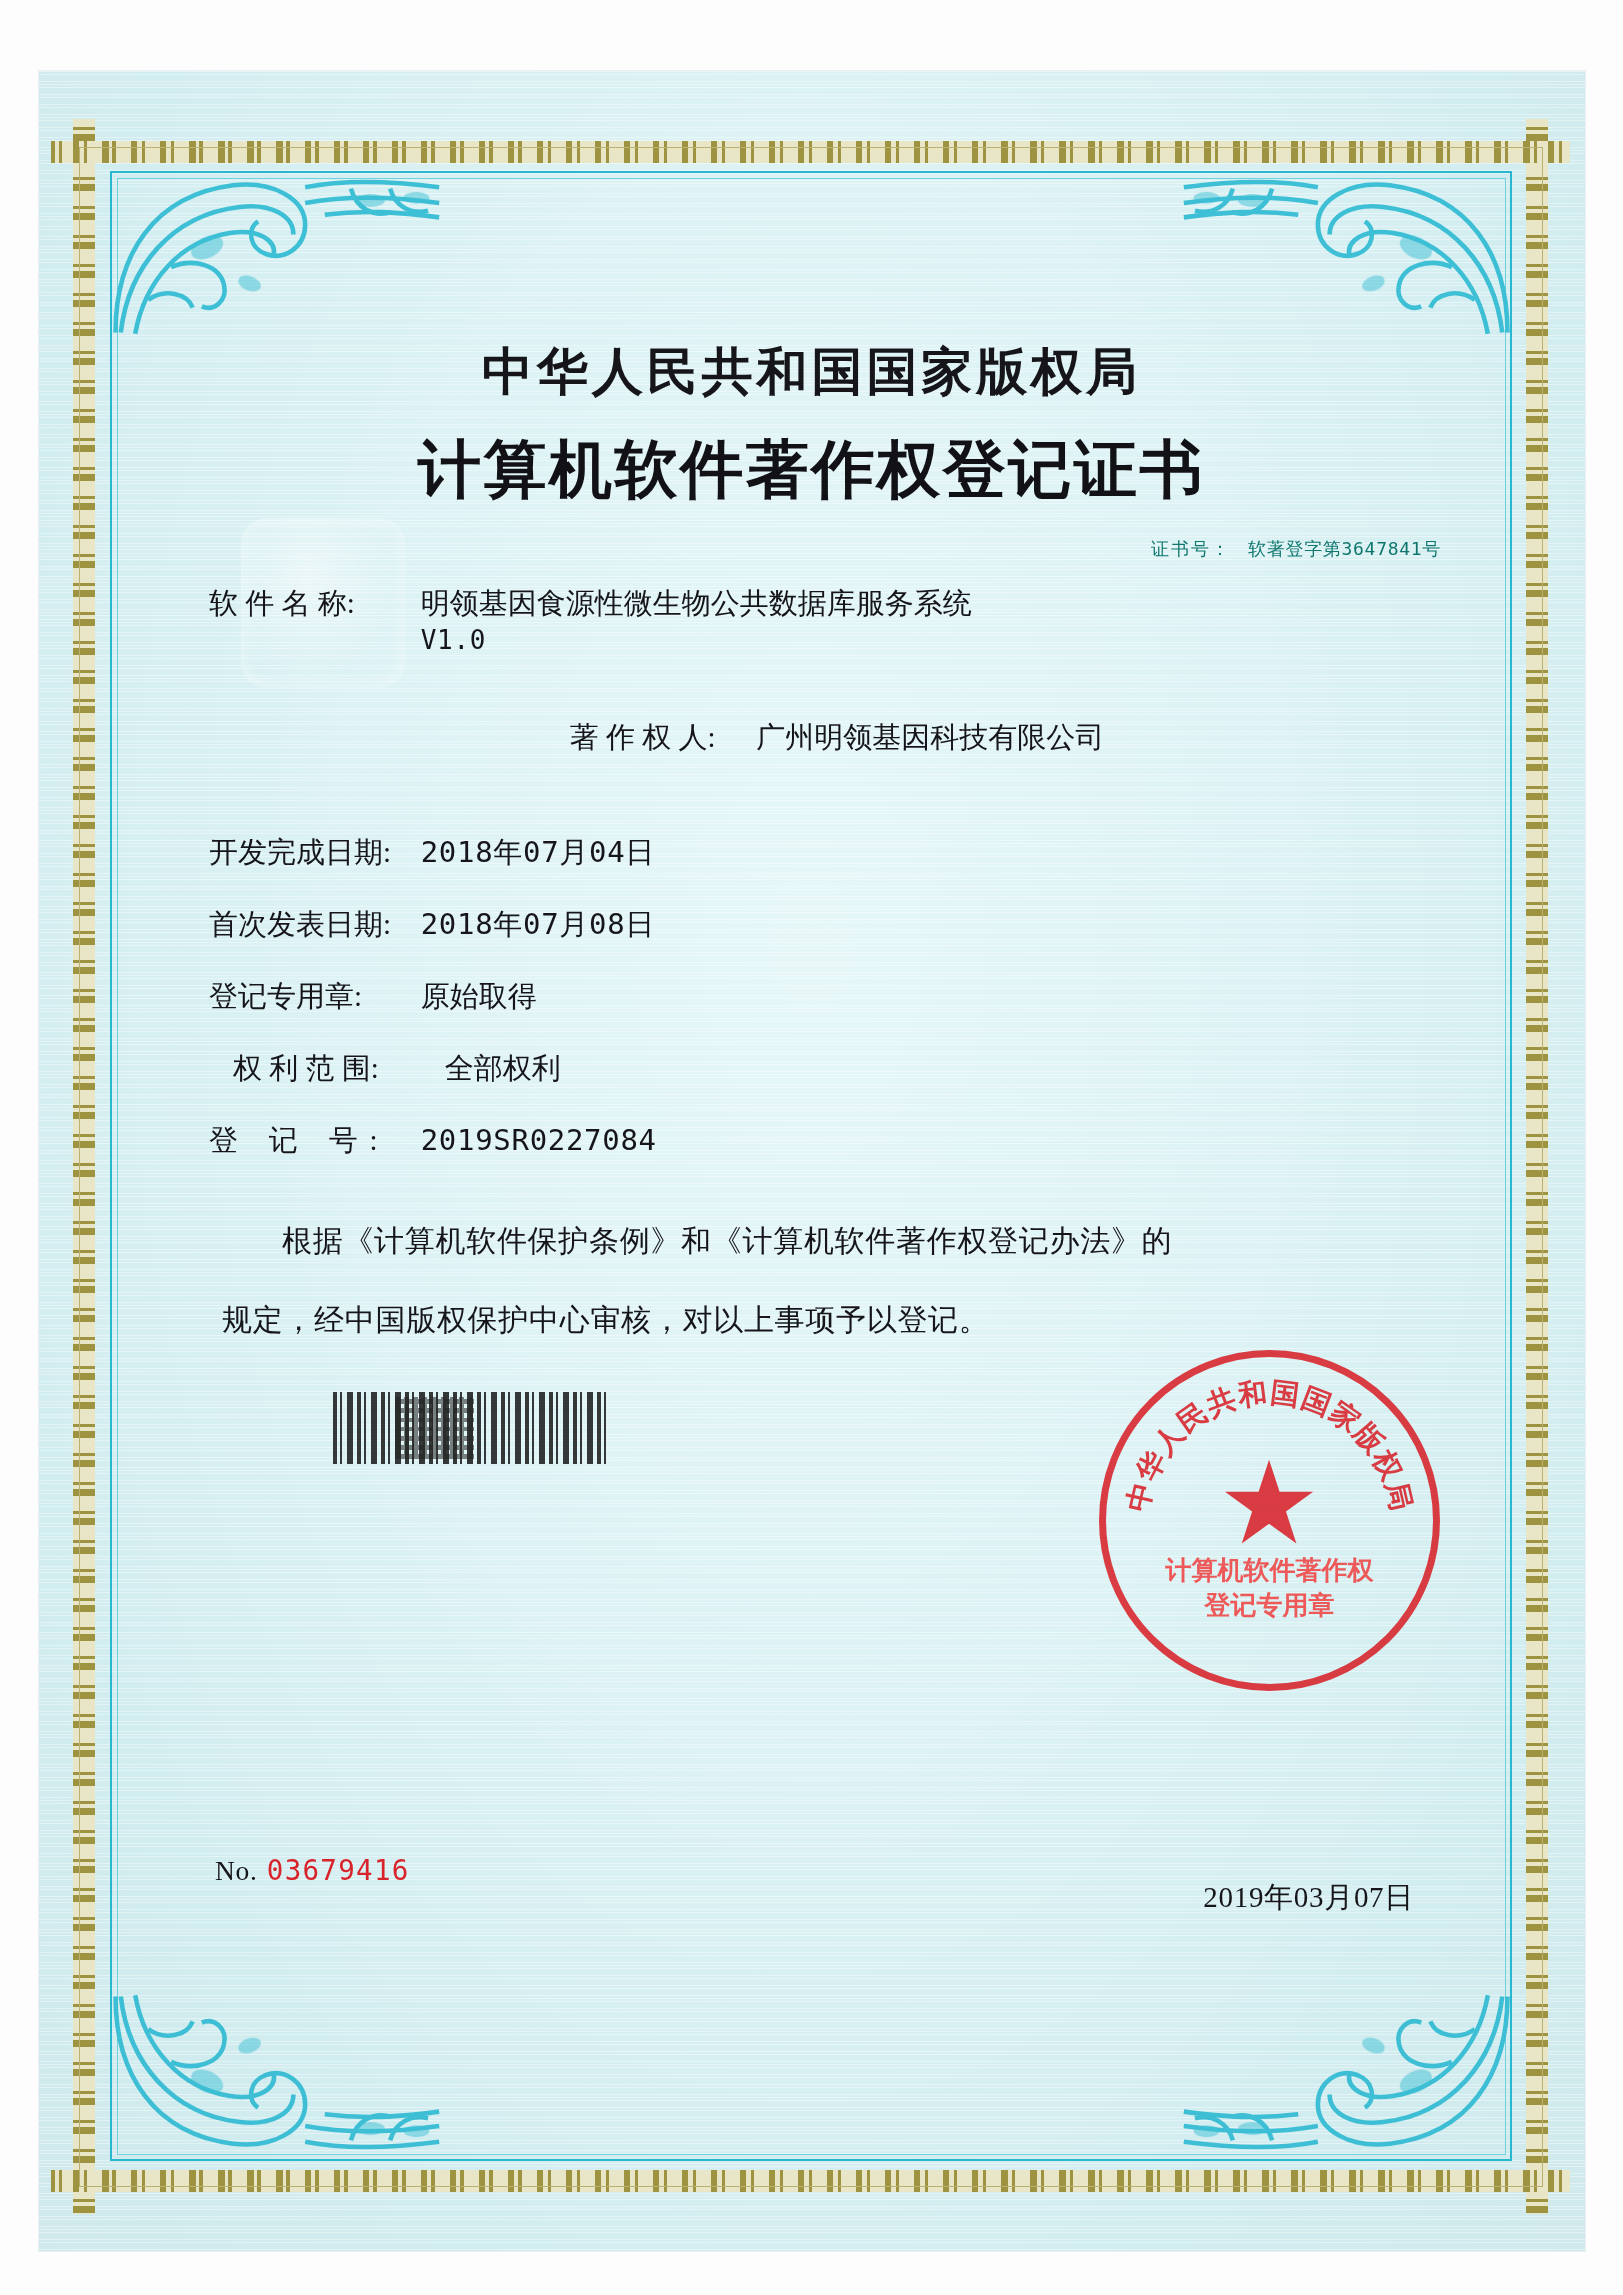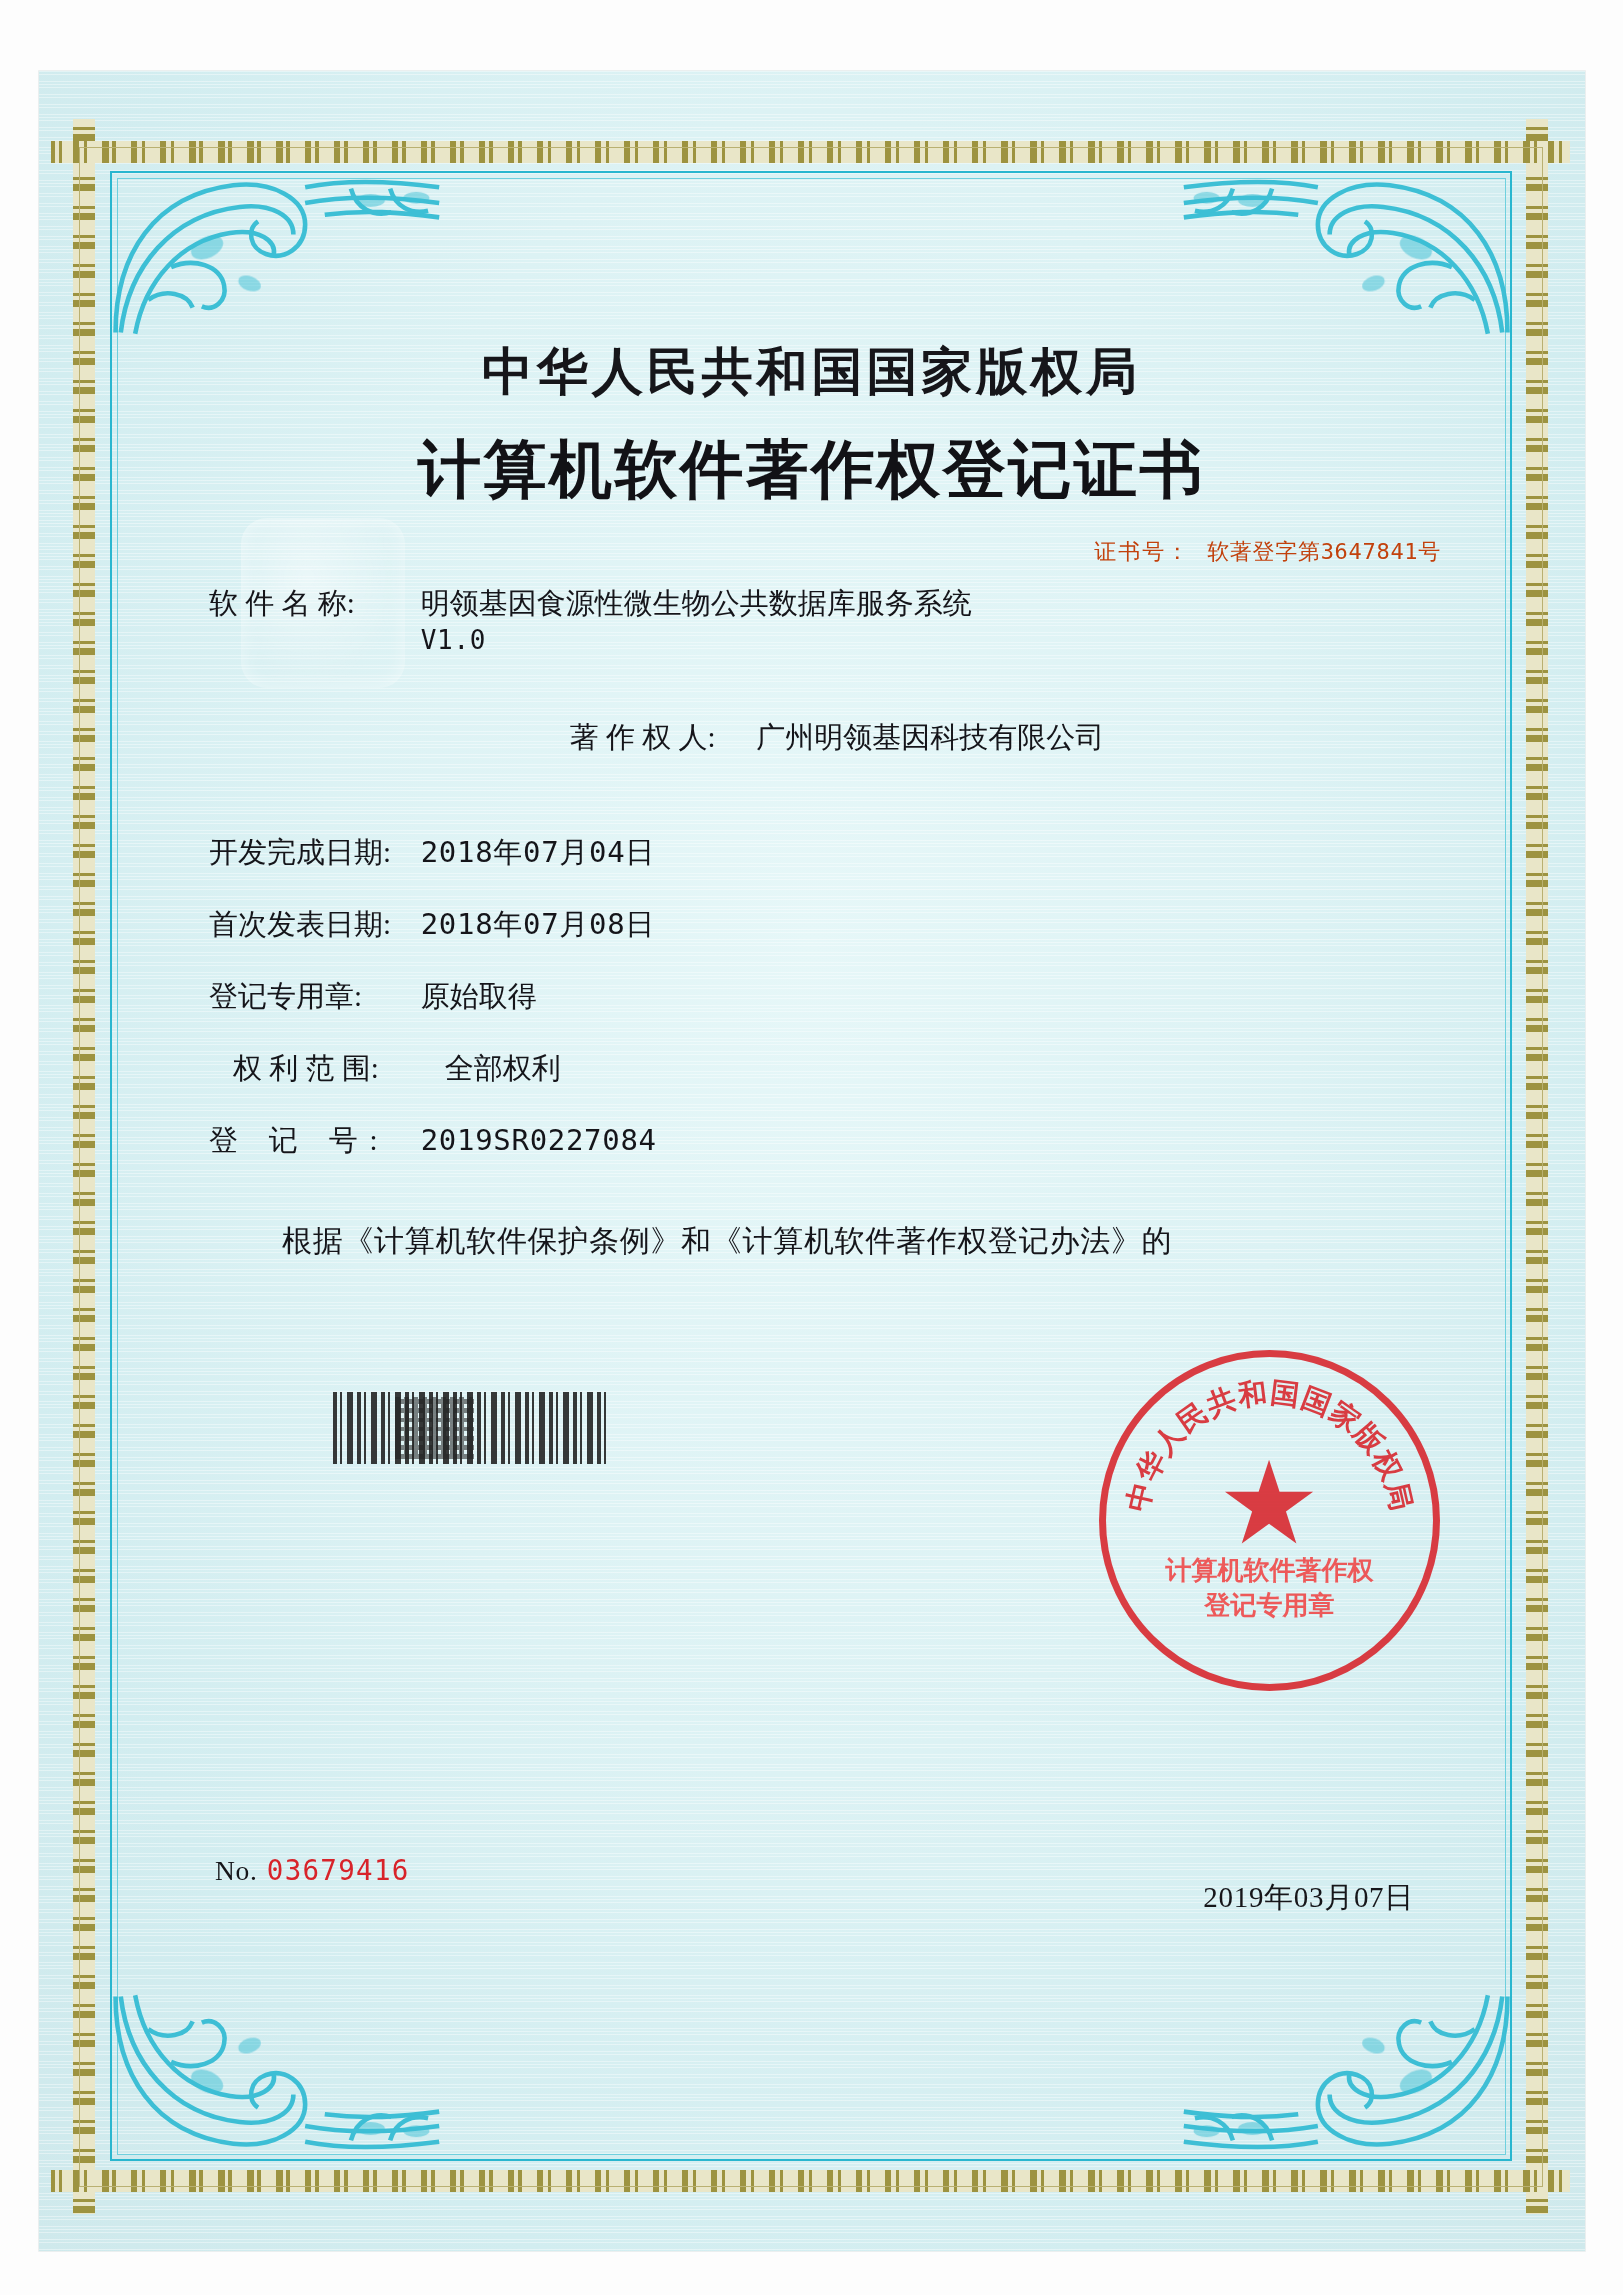--- a/index.html
+++ b/index.html
@@ -162,23 +162,23 @@
     letter-spacing: 2.6px;
     font-weight: 700;
     color: #121216;
     font-family: "DejaVu Serif", "Liberation Serif", serif;
   }
 
   .cert-no {
     position: absolute;
     right: 65px;
     top: 359px;
-    font-size: 22px;
+    font-size: 18px;
     letter-spacing: 0.7px;
-    color: #c2410c;
+    color: #0f766e;
     white-space: nowrap;
   }
   .cert-no .label { letter-spacing: 2px; }
   .cert-no .value { margin-left: 17px; }
 
   .field {
     position: absolute;
     left: 92px;
     width: 1231px;
     font-size: 29px;
@@ -491,20 +491,21 @@
 
     <div class="field" id="f-scope">
       <span class="k">权 利 范 围:</span><span class="v">全部权利</span>
     </div>
 
     <div class="field" id="f-regno">
       <span class="k spread">登 记 号:</span><span class="v mono">2019SR0227084</span>
     </div>
 
     <div class="legal" id="legal-1">根据《计算机软件保护条例》和《计算机软件著作权登记办法》的</div>
+    <div class="legal" id="legal-2">规定，经中国版权保护中心审核，对以上事项予以登记。</div>
 
     <div id="barcode">
       <div class="bars"></div>
       <div class="dm"></div>
     </div>
 
     <div id="seal">
       <svg class="arc-text" viewBox="0 0 500 500">
         <defs>
           <path id="arcpath" d="M 62,258 A 188,188 0 0 1 438,258"></path>

